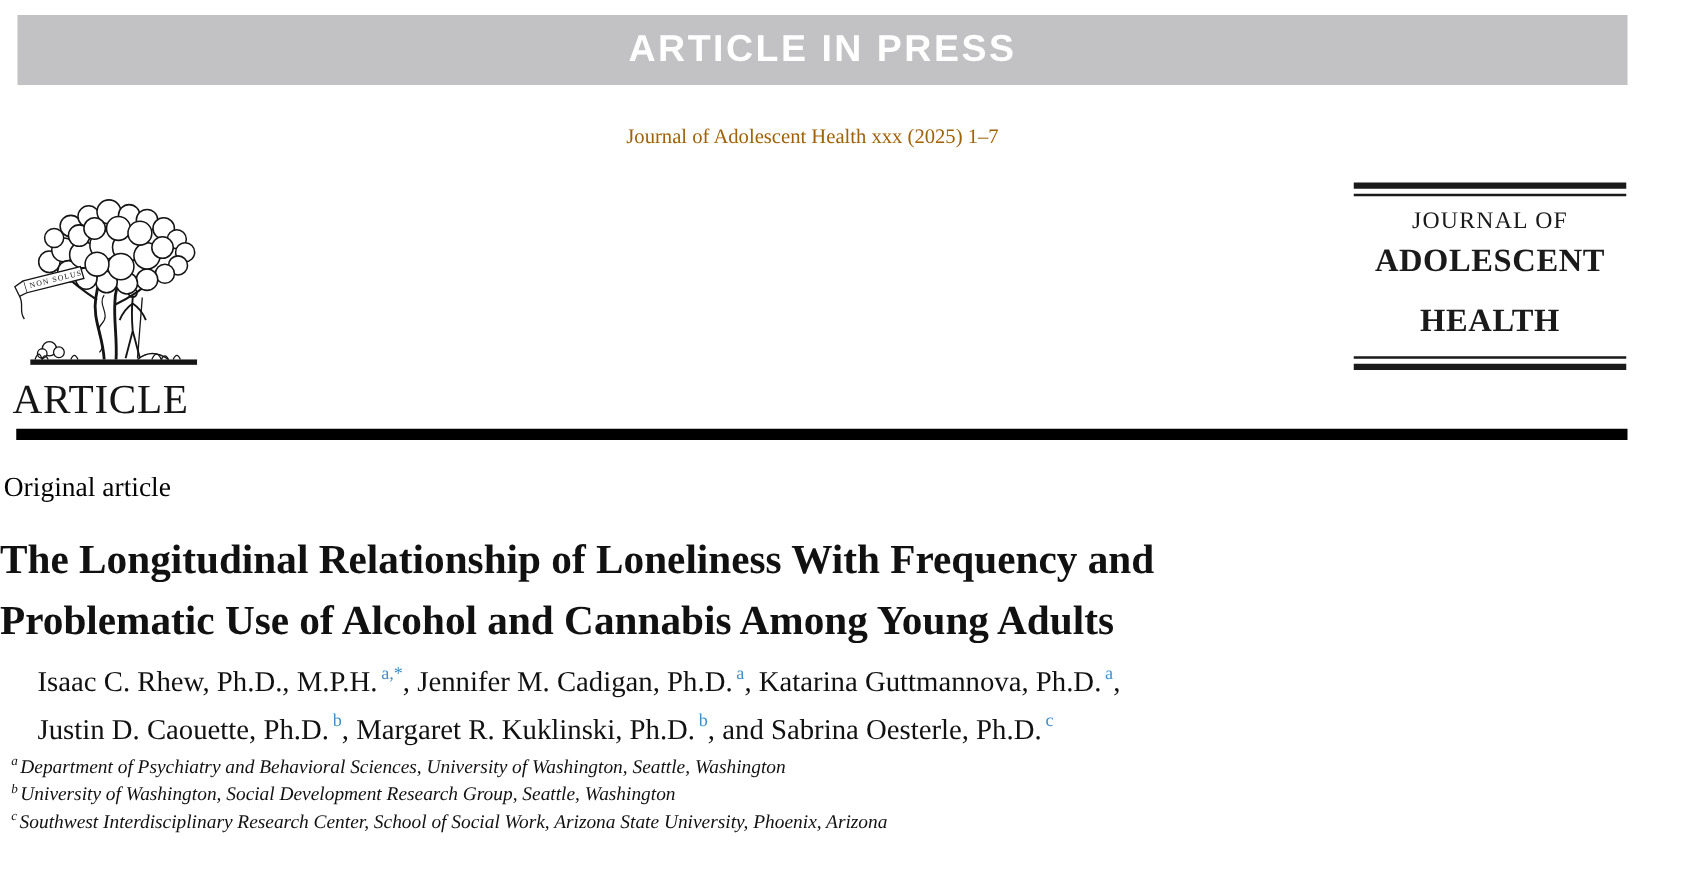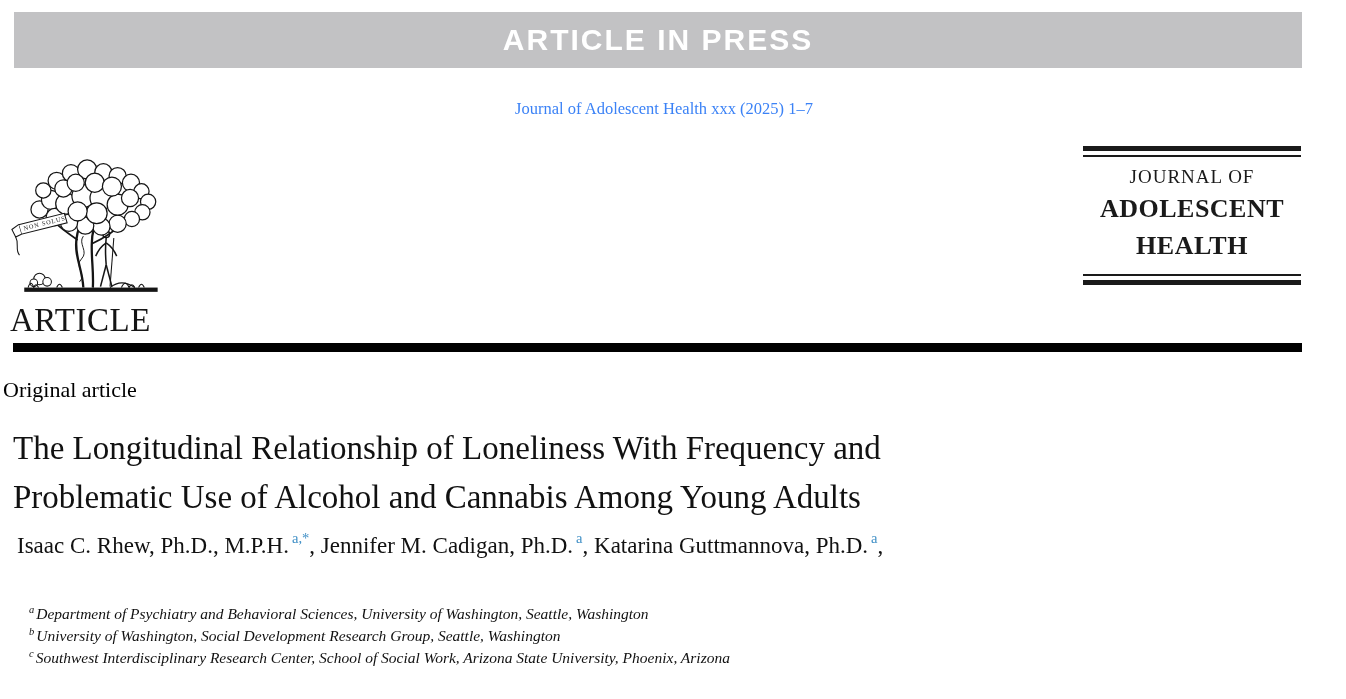--- a/index.html
+++ b/index.html
@@ -14,62 +14,62 @@
     position:absolute; left:14px; top:12px; width:1288px; height:56px;
     background:#c2c2c4; display:flex; align-items:center; justify-content:center;
   }
   .press-banner .banner-text {
     font-family:"Liberation Sans", sans-serif; font-weight:bold;
     font-size:30px; letter-spacing:2px; color:#ffffff;
   }
 
   
   .citation {
-    position:absolute; left:20px; top:99px; width:1288px;
-    text-align:center; font-size:16.5px; color:#3b82f6;
+    position:absolute; left:6px; top:99px; width:1288px;
+    text-align:center; font-size:16.5px; color:#a16207;
   }
 
   
   .elsevier-logo { position:absolute; left:10px; top:158px; width:175px; }
   .elsevier-logo svg { display:block; }
   .elsevier-wordmark {
     font-size:33px; letter-spacing:0.5px; color:#151515; margin-top:3px;
     font-family:"Liberation Serif", serif;
   }
 
   
   .journal-box { position:absolute; left:1083px; top:146px; width:218px; text-align:center; }
   .rule-thick { height:5px; background:#1a1a1a; }
   .rule-thin  { height:2px; background:#1a1a1a; margin-top:4px; }
   .rule-thin-b{ height:2px; background:#1a1a1a; margin-top:15px; }
   .rule-thick-b{ height:5px; background:#1a1a1a; margin-top:4px; }
   .jb-line1 { font-size:19px; letter-spacing:1px; margin-top:10px; line-height:1; }
   .jb-line2 { font-size:26px; font-weight:bold; letter-spacing:0.5px; margin-top:10px; line-height:1; }
-  .jb-line3 { font-size:26px; font-weight:bold; letter-spacing:0.5px; margin-top:11px; line-height:1; }
+  .jb-line3 { font-size:26px; font-weight:bold; letter-spacing:0.5px; margin-top:22px; line-height:1; }
   .jb-url { display:block; font-size:25px; color:#2379b8; margin-top:7px; line-height:1.2; text-decoration:none; cursor:pointer; }
 
   
   .page-rule { position:absolute; left:13px; top:343px; width:1289px; height:9px; background:#000; }
 
   
   .section-label { position:absolute; left:3px; top:377px; font-size:22px; color:#000000; }
   .article-title {
-    position:absolute; left:13px; top:424px; width:1120px;
-    font-size:33px; font-weight:normal; line-height:49px; color:#111;
+    position:absolute; left:0; top:424px; width:1120px;
+    font-size:33px; font-weight:bold; line-height:49px; color:#111;
   }
   .authors {
-    position:absolute; left:17px; top:527px; width:1200px;
+    position:absolute; left:30px; top:527px; width:1200px;
     font-size:23px; line-height:38px; color:#111;
   }
   .authors sup {
     color:#3f8fc6; font-size:14.5px; line-height:0;
     position:relative; top:-1px; margin-left:3px; vertical-align:super;
   }
   .affiliations {
-    position:absolute; left:29px; top:603px; width:1200px;
+    position:absolute; left:9px; top:603px; width:1200px;
     font-size:15.5px; font-style:italic; line-height:22px; color:#111;
   }
   .affiliations sup {
     font-size:10.5px; line-height:0; vertical-align:super; margin-right:2px; color:#111;
   }
 </style>
 </head>
 <body>
 
 <div class="page">
@@ -164,20 +164,21 @@
   </div>
 
   <div class="page-rule"></div>
 
   <div class="section-label">Original article</div>
 
   <h1 class="article-title"><span>The Longitudinal Relationship of Loneliness With Frequency and</span><br><span>Problematic Use of Alcohol and Cannabis Among Young Adults</span></h1>
 
   <div class="authors">
     <div><span>Isaac C. Rhew, Ph.D., M.P.H.</span><sup>a,*</sup><span>, </span><span>Jennifer M. Cadigan, Ph.D.</span><sup>a</sup><span>, </span><span>Katarina Guttmannova, Ph.D.</span><sup>a</sup><span>,</span></div>
+    <div><span>Justin D. Caouette, Ph.D.</span><sup>b</sup><span>, </span><span>Margaret R. Kuklinski, Ph.D.</span><sup>b</sup><span>, and </span><span>Sabrina Oesterle, Ph.D.</span><sup>c</sup></div>
   </div>
 
   <div class="affiliations">
     <div><sup>a</sup><span>Department of Psychiatry and Behavioral Sciences, University of Washington, Seattle, Washington</span></div>
     <div><sup>b</sup><span>University of Washington, Social Development Research Group, Seattle, Washington</span></div>
     <div><sup>c</sup><span>Southwest Interdisciplinary Research Center, School of Social Work, Arizona State University, Phoenix, Arizona</span></div>
   </div>
 
 </div>
 

